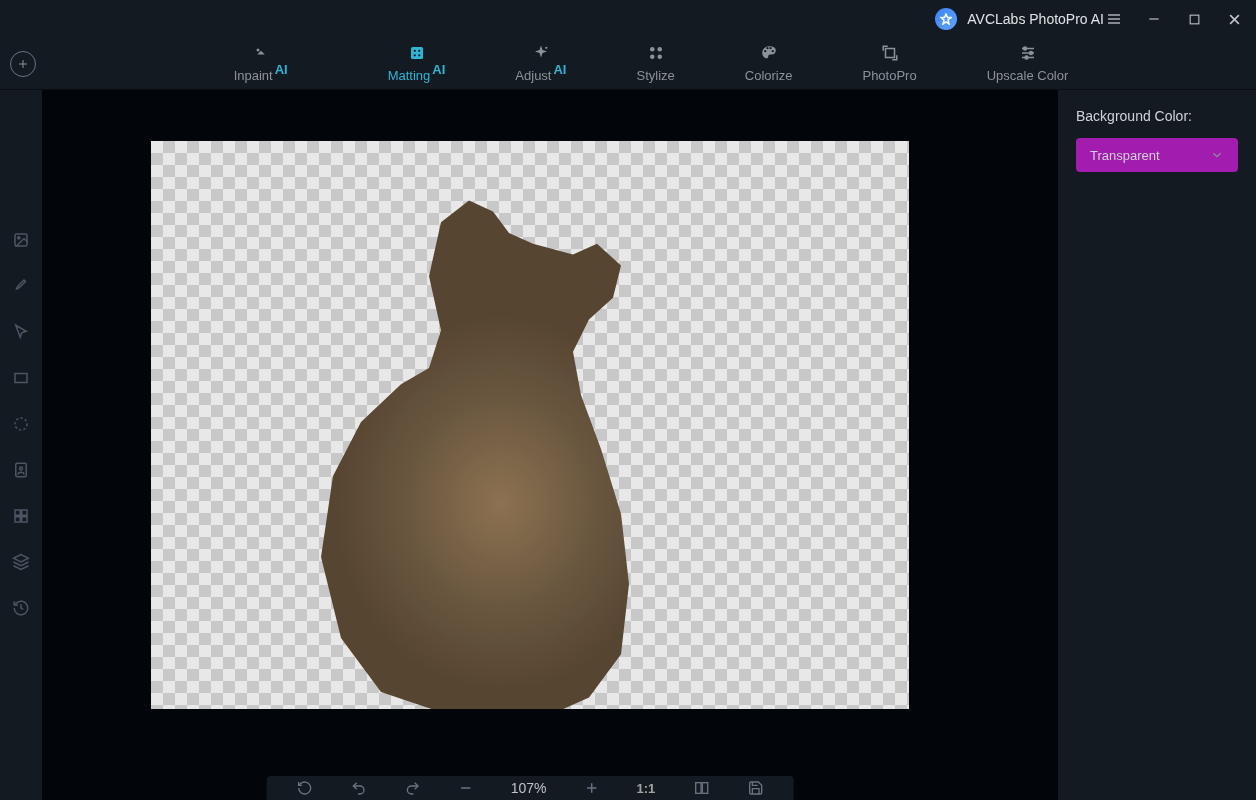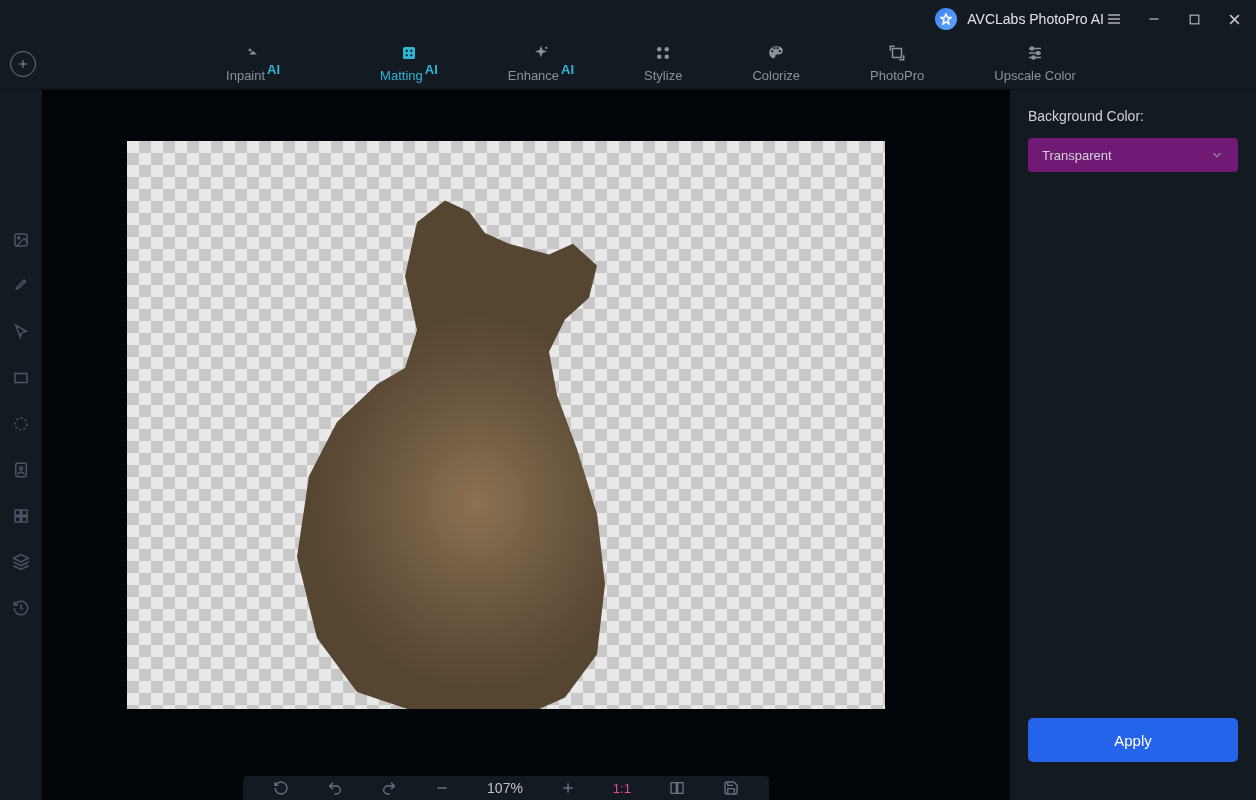--- a/index.html
+++ b/index.html
@@ -112,27 +112,27 @@
   height: 24px; background: #141a21;
   display: flex; align-items: center;
   padding: 0 30px; gap: 38px;
   border-radius: 4px 4px 0 0;
   margin-left: -20px;
 }
 .bc-item { color: #6b7280; cursor: pointer; display: flex; align-items: center; font-size: 15px; }
 .zoom-text { color: #c0c4c8; font-size: 14px; font-weight: 500; }
 
 .right-panel {
-  width: 246px; background: #141a21;
+  width: 198px; background: #141a21;
   display: flex; flex-direction: column;
   padding: 18px;
 }
 .panel-label { color: #d0d3d7; font-size: 14px; margin-bottom: 14px; }
 .dropdown {
-  background: #701a75; border-radius: 4px;
+  background: #a21caf; border-radius: 4px;
   height: 34px; display: flex; align-items: center;
   justify-content: space-between; padding: 0 14px;
   cursor: pointer; color: #d0d3d7; font-size: 13px;
 }
 .spacer { flex: 1; }
 .apply-btn {
   background: #2563eb; color: #fff;
   height: 44px; border: none; border-radius: 5px;
   font-size: 15px; cursor: pointer;
   margin-bottom: 20px;
@@ -215,21 +215,21 @@
     </div>
       </div>
       <div class="tab">
     <div class="tab-icon">
           <svg width="18" height="18" viewBox="0 0 24 24" fill="currentColor">
             <path d="M12 2l2 6 6 2-6 2-2 6-2-6-6-2 6-2z"></path>
             <circle cx="19" cy="5" r="1.5"></circle>
           </svg>
         </div>
     <div class="tab-label">
-      <span>Enhance</span>
+      <span>Adjust</span>
       <span class="ai-badge">AI</span>
     </div>
       </div>
       <div class="tab">
     <div class="tab-icon">
           <svg width="18" height="18" viewBox="0 0 24 24" fill="currentColor">
             <circle cx="7" cy="7" r="3"></circle>
             <circle cx="17" cy="7" r="3"></circle>
             <circle cx="7" cy="17" r="3"></circle>
             <circle cx="17" cy="17" r="3"></circle>
@@ -371,21 +371,21 @@
             <line x1="4" y1="12" x2="20" y2="12"></line>
           </svg>
       </div>
       <div class="zoom-text">107%</div>
       <div class="bc-item">
         <svg width="14" height="14" viewBox="0 0 24 24" fill="none" stroke="currentColor" stroke-width="2.5">
             <line x1="12" y1="4" x2="12" y2="20"></line>
             <line x1="4" y1="12" x2="20" y2="12"></line>
           </svg>
       </div>
-      <div class="bc-item" style="font-size:13px;font-weight:400;color:#ec4899">1:1</div>
+      <div class="bc-item" style="font-size:13px;font-weight:700;color:#a3a3a3">1:1</div>
       <div class="bc-item">
         <svg width="16" height="16" viewBox="0 0 24 24" fill="none" stroke="currentColor" stroke-width="2">
             <rect x="3" y="4" width="8" height="16"></rect>
             <rect x="13" y="4" width="8" height="16"></rect>
           </svg>
       </div>
       <div class="bc-item">
         <svg width="16" height="16" viewBox="0 0 24 24" fill="none" stroke="currentColor" stroke-width="2">
             <path d="M19 21H5a2 2 0 0 1-2-2V5a2 2 0 0 1 2-2h11l5 5v11a2 2 0 0 1-2 2z"></path>
             <polyline points="17 21 17 13 7 13 7 21"></polyline>
@@ -399,15 +399,14 @@
     <div class="panel-label">Background Color:</div>
     <div class="dropdown">
       <span>Transparent</span>
       <span>
         <svg width="14" height="14" viewBox="0 0 24 24" fill="none" stroke="#8b929a" stroke-width="2">
             <polyline points="6 9 12 15 18 9"></polyline>
           </svg>
       </span>
     </div>
     <div class="spacer"></div>
-    <button class="apply-btn">Apply</button>
   </div>
 </div>
 
 </body></html>

